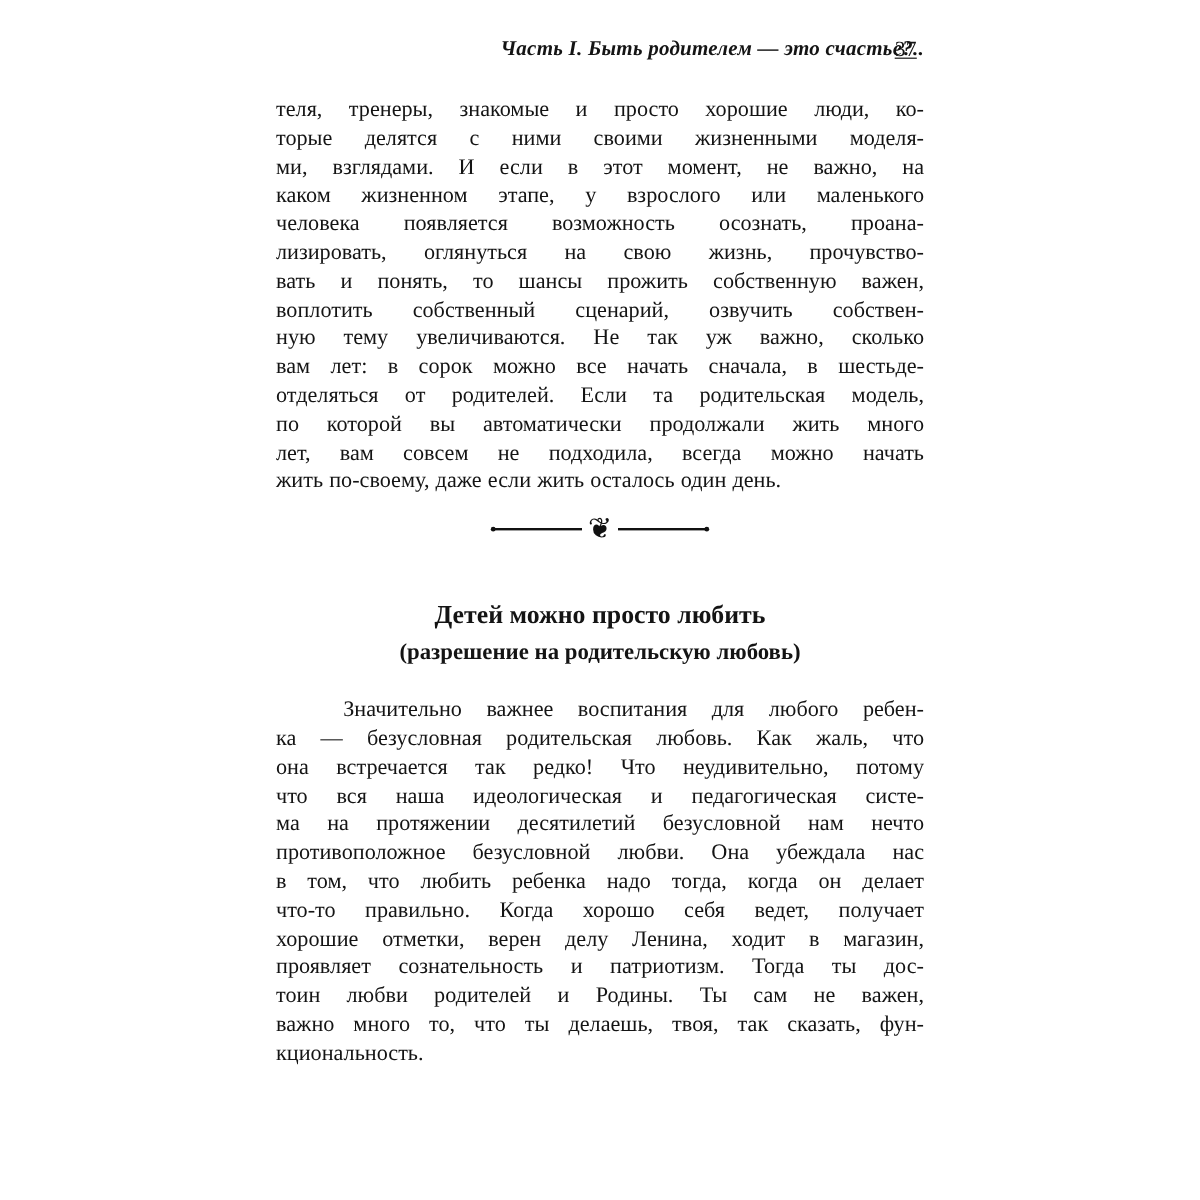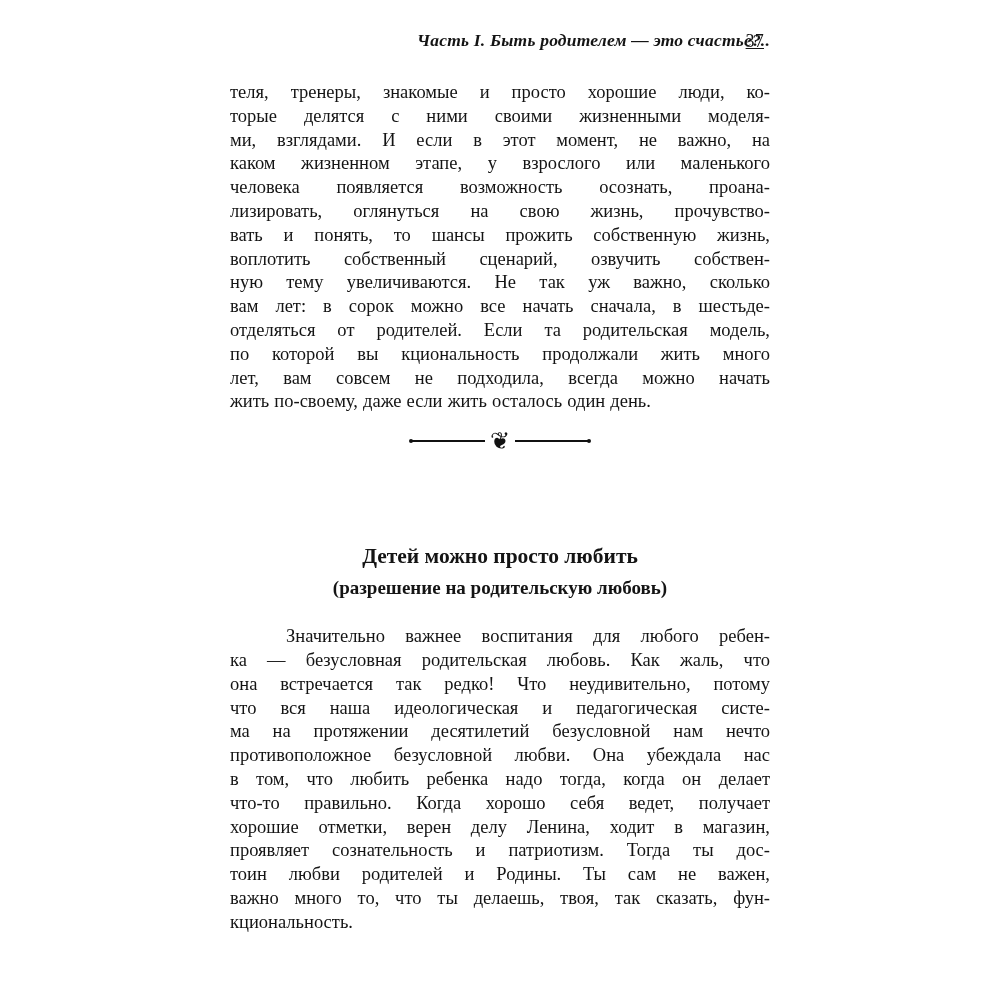--- a/index.html
+++ b/index.html
@@ -74,21 +74,21 @@
   }
   .rule.left::before  { left: -2px; }
   .rule.right::before { right: -2px; }
   .ornament {
     font-size: 24px;
     line-height: 1;
     padding: 0 5px;
     color: #111;
   }
   .section-heading {
-    margin-top: 88px;
+    margin-top: 44px;
     text-align: center;
     font-weight: bold;
   }
   .section-title {
     font-size: 21.5px;
     line-height: 26px;
   }
   .section-subtitle {
     font-size: 19px;
     line-height: 24px;
@@ -105,26 +105,26 @@
     <span class="page-number">37</span>
   </div>
 
   <div class="paragraph p1">
       <div class="line">теля, тренеры, знакомые и просто хорошие люди, ко-</div>
       <div class="line">торые делятся с ними своими жизненными моделя-</div>
       <div class="line">ми, взглядами. И если в этот момент, не важно, на</div>
       <div class="line">каком жизненном этапе, у взрослого или маленького</div>
       <div class="line">человека появляется возможность осознать, проана-</div>
       <div class="line">лизировать, оглянуться на свою жизнь, прочувство-</div>
-      <div class="line">вать и понять, то шансы прожить собственную жизнь,</div>
+      <div class="line">вать и понять, то шансы прожить собственную важен,</div>
       <div class="line">воплотить собственный сценарий, озвучить собствен-</div>
       <div class="line">ную тему увеличиваются. Не так уж важно, сколько</div>
       <div class="line">вам лет: в сорок можно все начать сначала, в шестьде-</div>
       <div class="line">отделяться от родителей. Если та родительская модель,</div>
-      <div class="line">по которой вы кциональность продолжали жить много</div>
+      <div class="line">по которой вы автоматически продолжали жить много</div>
       <div class="line">лет, вам совсем не подходила, всегда можно начать</div>
       <div class="line last">жить по-своему, даже если жить осталось один день.</div>
     </div>
 
   <div class="divider">
     <span class="rule left"></span>
     <span class="ornament">❦</span>
     <span class="rule right"></span>
   </div>
 

